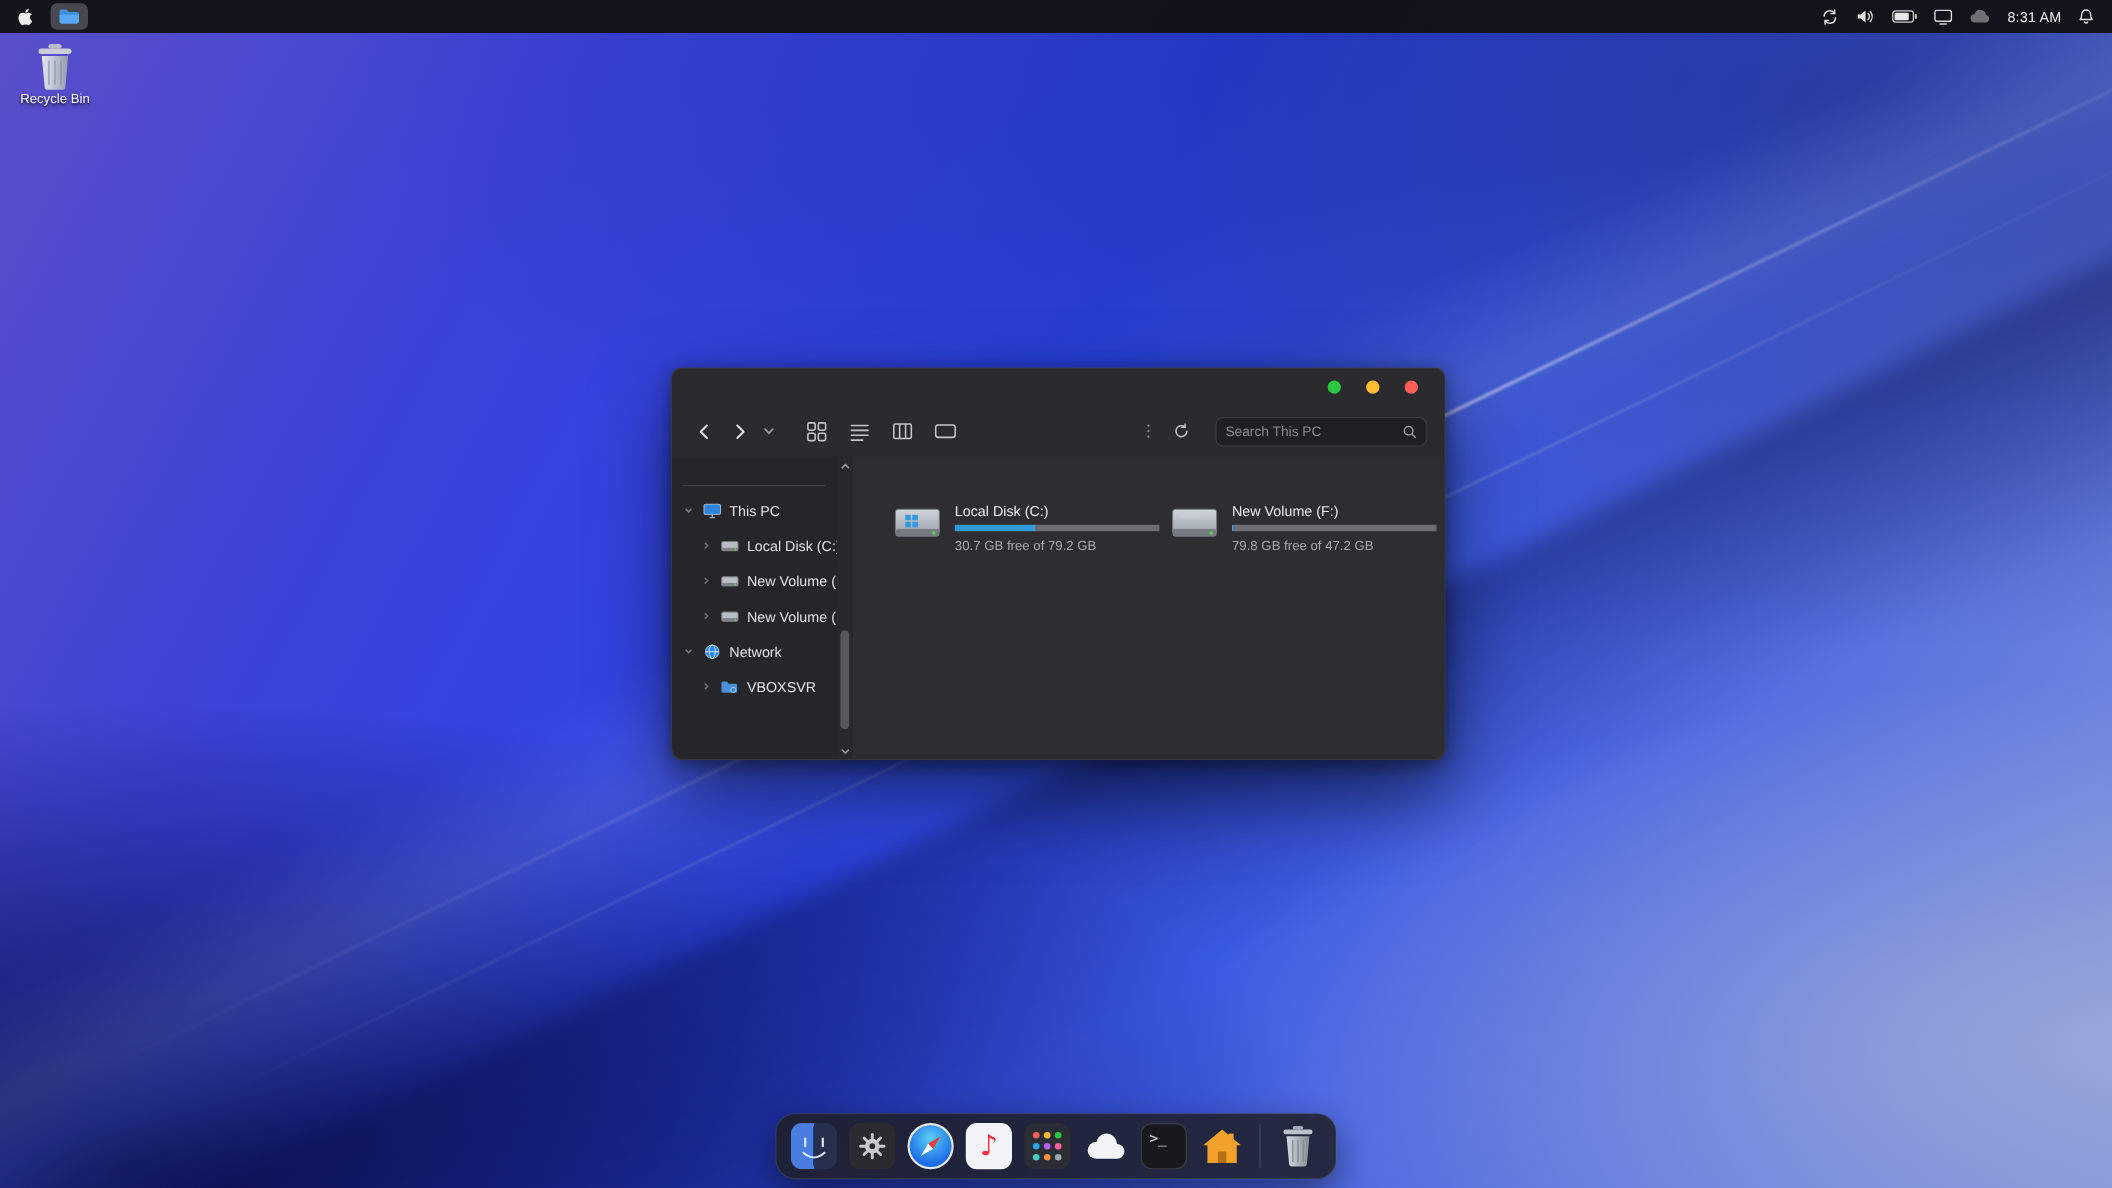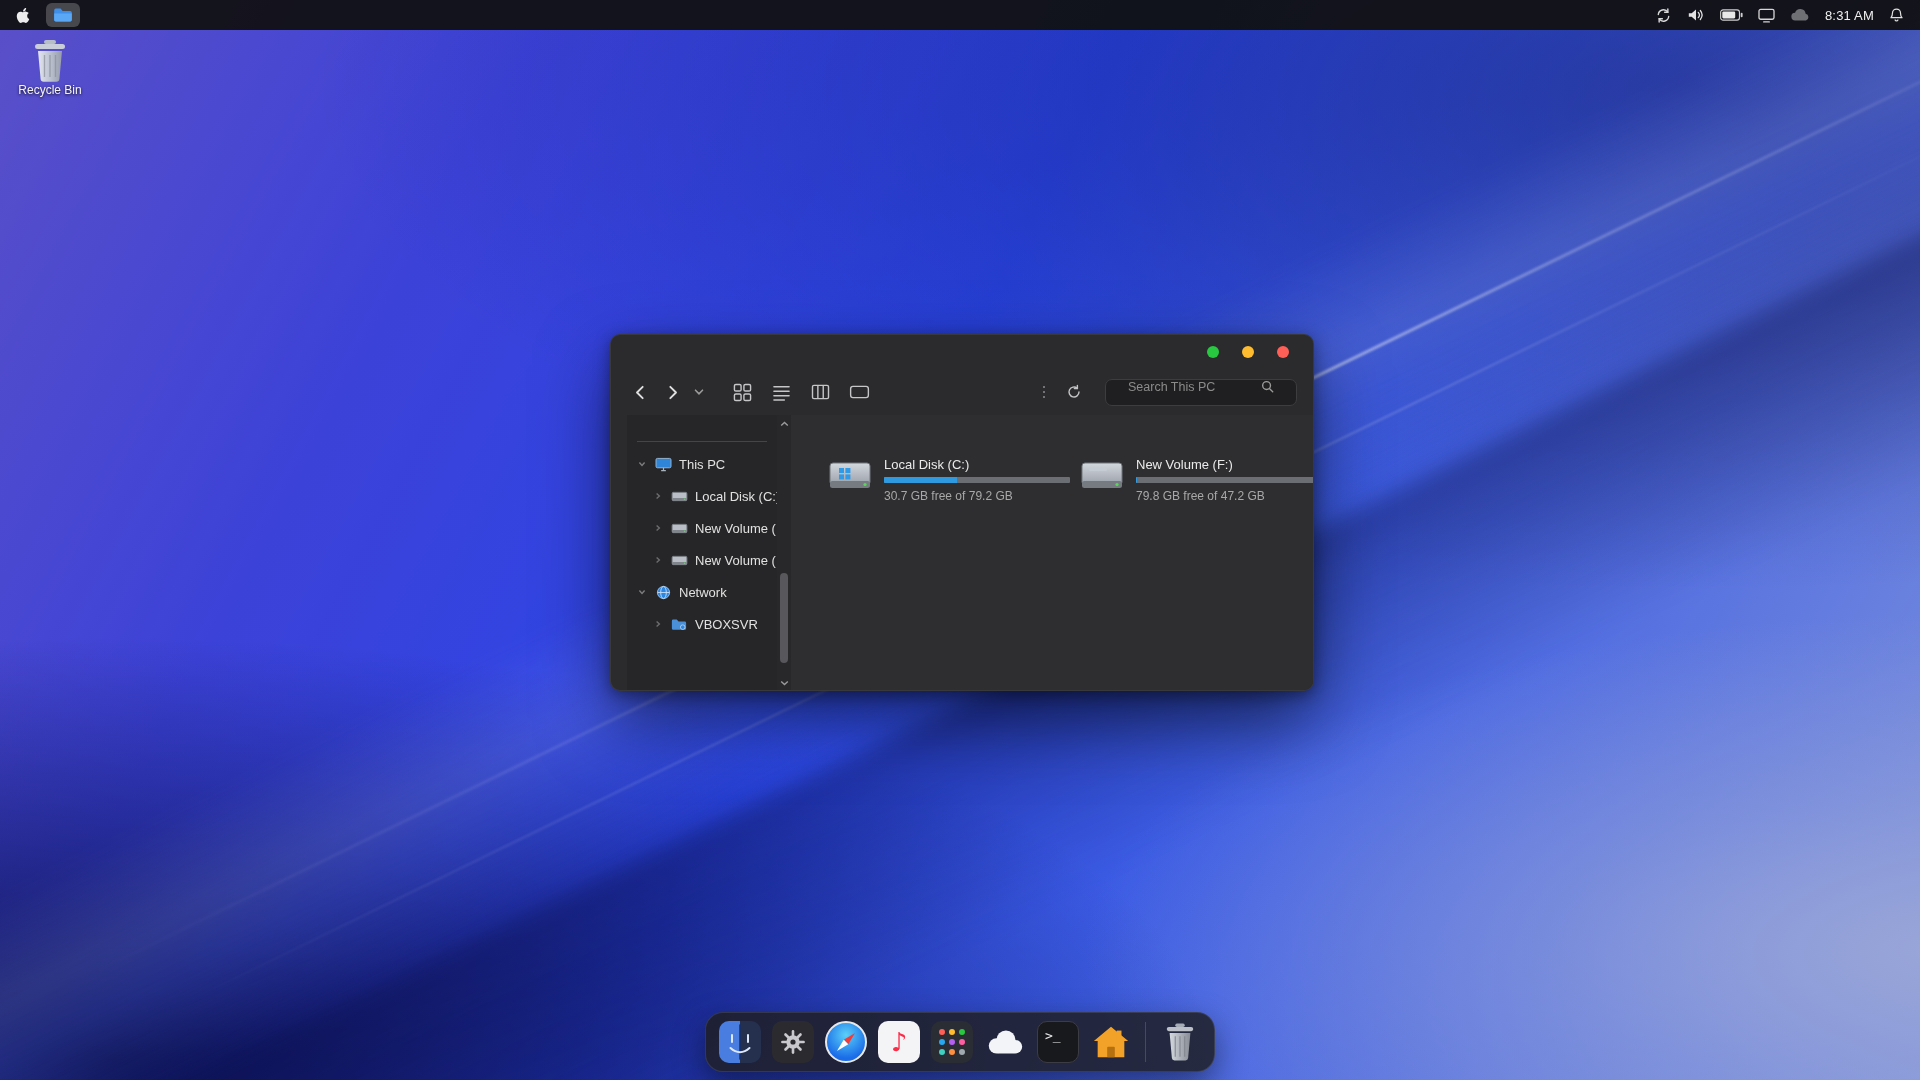--- a/index.html
+++ b/index.html
@@ -41,26 +41,26 @@
   .lights { position:absolute; top:11px; right:24px; display:flex; gap:23px; }
   .light { width:12px; height:12px; border-radius:50%; }
 
   .toolbar { height:46px; display:flex; align-items:center; padding:0 16px; gap:6px; }
   .tool-btn { width:26px; height:26px; display:flex; align-items:center; justify-content:center; border-radius:5px; }
   .views { display:flex; gap:13px; margin-left:16px; }
   .spacer { flex:1; }
   .dots { display:flex; flex-direction:column; gap:2.5px; margin-right:10px; }
   .dots i { width:2.5px; height:2.5px; border-radius:50%; background:#8e8e92; }
   .searchbox { width:192px; height:27px; margin-left:12px; background:#1f1f21; border:1px solid #3d3d40; border-radius:7px;
-    display:flex; align-items:flex-start; padding:0 22px; gap:6px; }
+    display:flex; align-items:center; padding:0 8px; gap:6px; }
   .searchbox input { flex:1; min-width:0; background:transparent; border:none; outline:none; color:#cfcfcf; font-size:12.5px; font-family:"Liberation Sans",sans-serif; }
   .searchbox input::placeholder { color:#8b8b8b; }
 
   .win-body { display:flex; height:277px; }
-  .sidebar { width:150px; padding-top:26px; background:rgba(0,0,0,0.10);margin-left:16px; }
+  .sidebar { width:150px; padding-top:26px; background:rgba(0,0,0,0.10); }
   .sb-divider { height:1px; background:#454548; margin:0 10px 6px 10px; }
   .sb-item { height:32px; display:flex; align-items:center; gap:7px; padding-left:10px; font-size:13px; color:#e1e1e1; white-space:nowrap; overflow:hidden; }
   .sb-item.lvl1 { padding-left:26px; }
   .sb-exp { width:10px; display:flex; justify-content:center; opacity:.75; flex:none; }
   .sb-ico { width:18px; display:flex; justify-content:center; flex:none; }
 
   .scrollstrip { width:14px; position:relative; background:rgba(0,0,0,0.05); flex:none; }
   .scroll-arrow { position:absolute; left:2px; width:10px; display:flex; justify-content:center; }
   .scroll-arrow.up { top:6px; } .scroll-arrow.down { bottom:6px; }
   .thumb { position:absolute; left:3px; top:158px; width:8px; height:90px; background:#58585c; border-radius:4px; }

